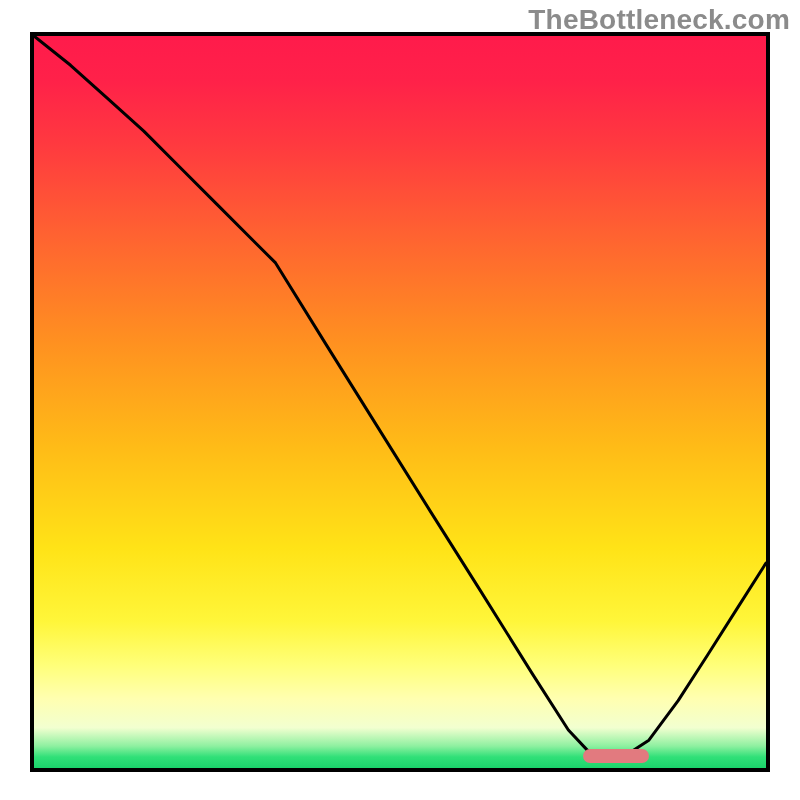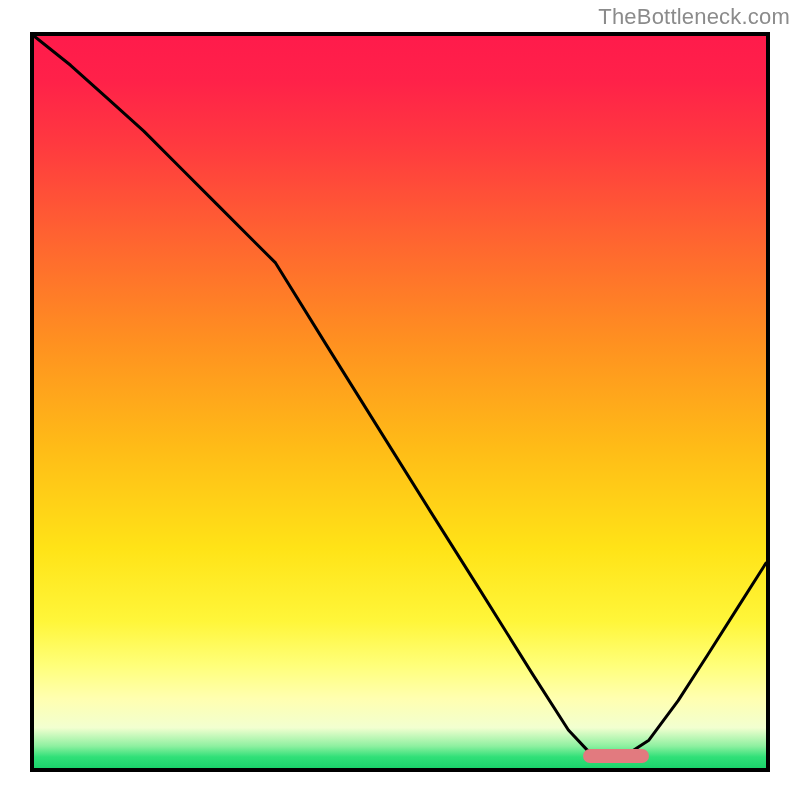--- a/index.html
+++ b/index.html
@@ -12,22 +12,22 @@
   }
   .stage {
     position: relative;
     width: 800px;
     height: 800px;
   }
   .watermark {
     position: absolute;
     top: 4px;
     right: 10px;
-    font-size: 22px;
-    font-weight: 400;
+    font-size: 28px;
+    font-weight: 700;
     color: #8b8b8b;
     letter-spacing: 0.2px;
     user-select: none;
   }
   .plot-box {
     position: absolute;
     left: 30px;
     top: 32px;
     width: 740px;
     height: 740px;

